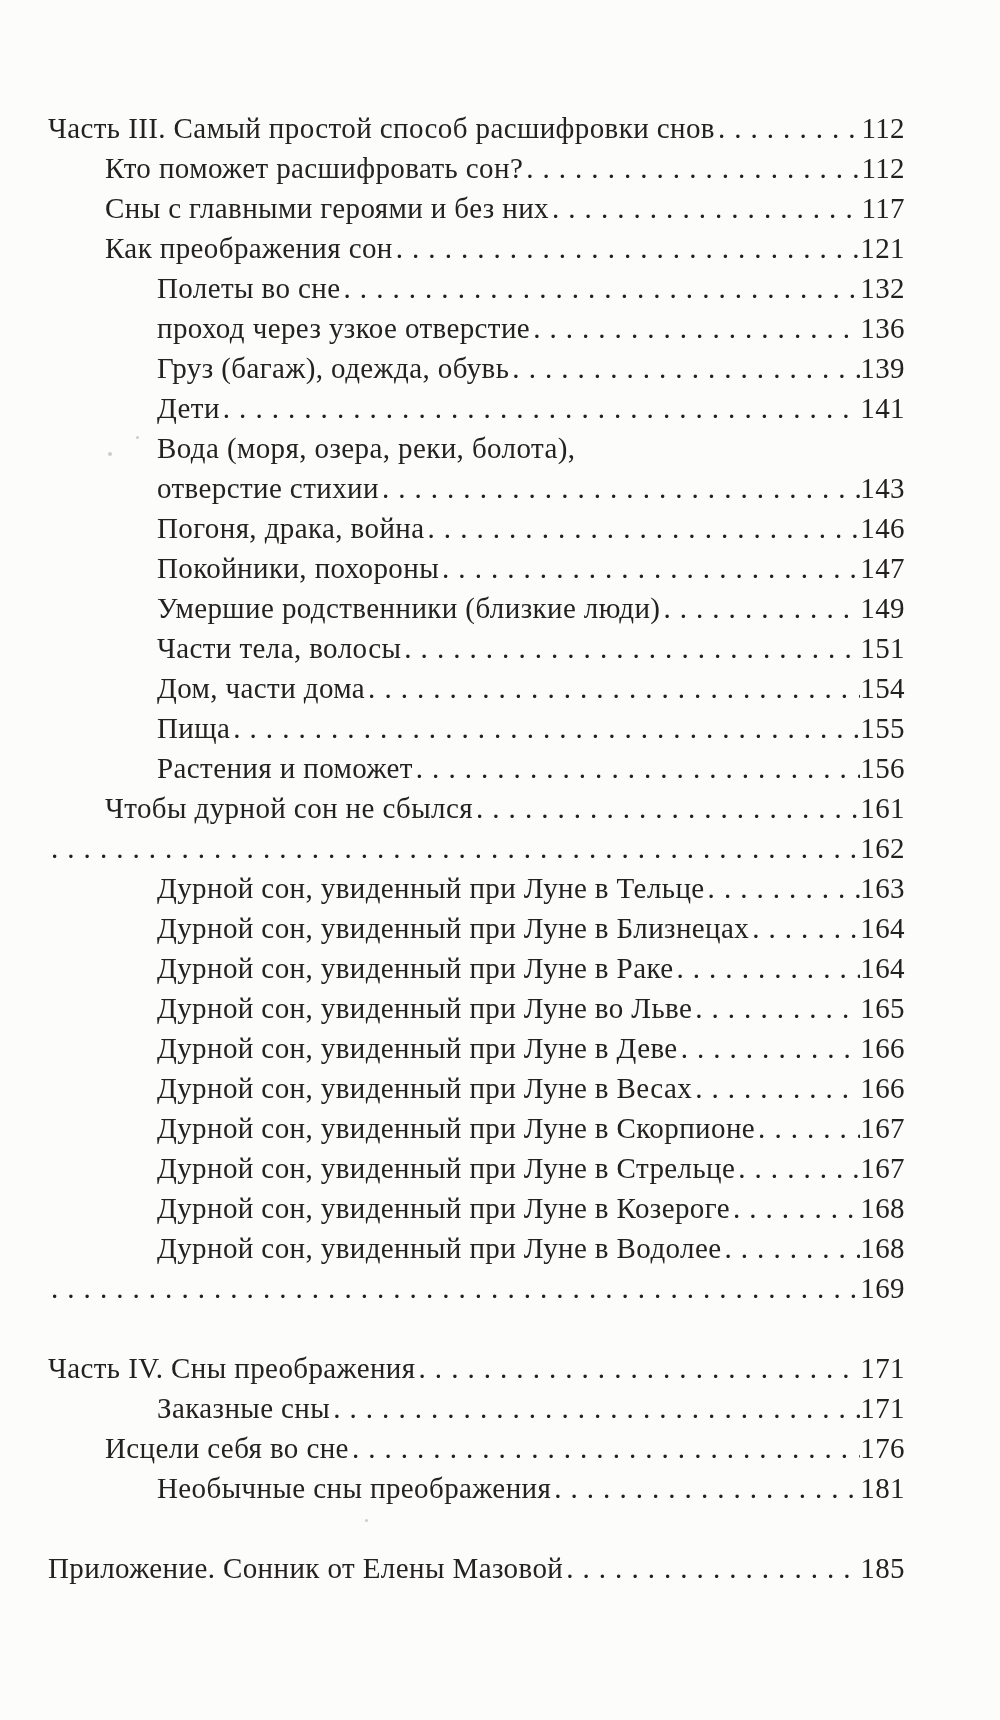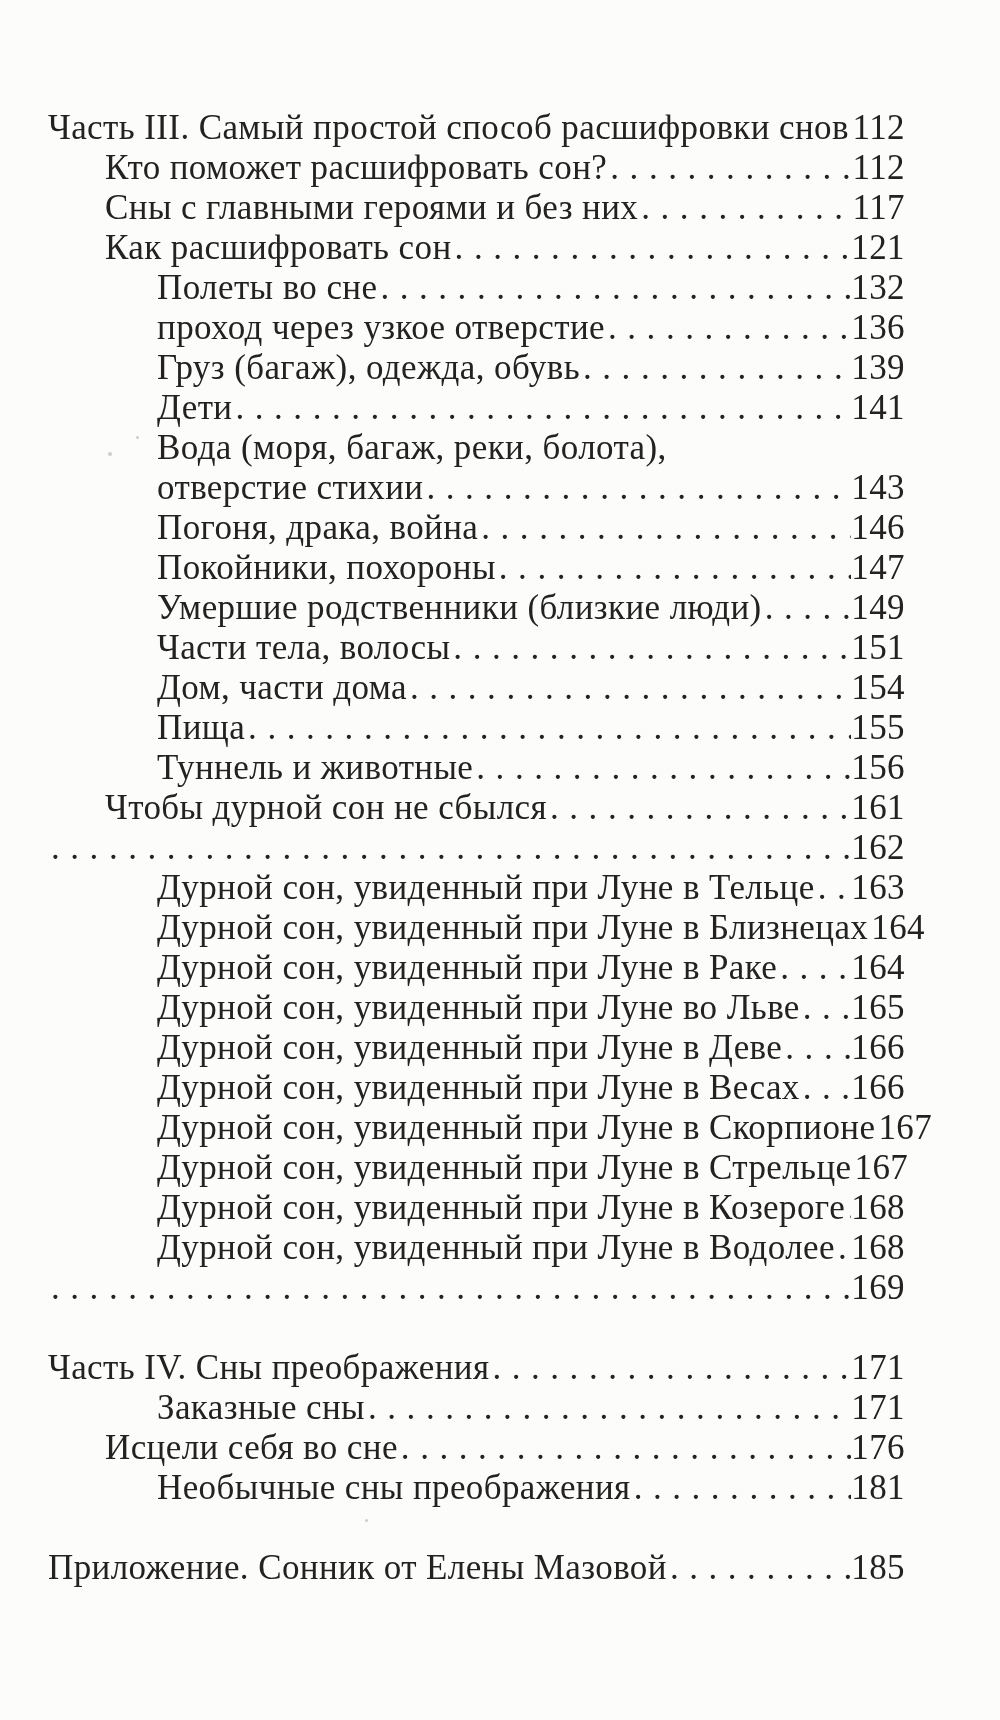--- a/index.html
+++ b/index.html
@@ -8,21 +8,21 @@
     background: #e8e8e6;
   }
   .page {
     position: relative;
     width: 1000px;
     height: 1720px;
     margin: 0 auto;
     background: #fcfcfb;
     color: #242220;
     font-family: "Liberation Serif", "DejaVu Serif", serif;
-    font-size: 35px;
+    font-size: 29px;
     letter-spacing: 0.4px;
     overflow: hidden;
     box-sizing: border-box;
     padding: 108px 95px 0 48px;
   }
   .toc {
     width: 100%;
   }
   .toc-row {
     display: flex;
@@ -76,21 +76,21 @@
         <span class="title-wrap"><span class="entry-title">Кто поможет расшифровать сон?</span></span>
         <span class="dot-leader">. . . . . . . . . . . . . . . . . . . . . . . . . . . . . . . . . . . . . . . . . . . . . . . . . . . . . . . . . . . . . . . . . . . . . . </span>
         <span class="page-number">112</span>
       </div>
       <div class="toc-row indent-1">
         <span class="title-wrap"><span class="entry-title">Сны с главными героями и без них</span></span>
         <span class="dot-leader">. . . . . . . . . . . . . . . . . . . . . . . . . . . . . . . . . . . . . . . . . . . . . . . . . . . . . . . . . . . . . . . . . . . . . . </span>
         <span class="page-number">117</span>
       </div>
       <div class="toc-row indent-1">
-        <span class="title-wrap"><span class="entry-title">Как расшифровать сон</span></span>
+        <span class="title-wrap"><span class="entry-title">Как преображения сон</span></span>
         <span class="dot-leader">. . . . . . . . . . . . . . . . . . . . . . . . . . . . . . . . . . . . . . . . . . . . . . . . . . . . . . . . . . . . . . . . . . . . . . </span>
         <span class="page-number">121</span>
       </div>
       <div class="toc-row indent-2">
         <span class="title-wrap"><span class="entry-title">Полеты во сне</span></span>
         <span class="dot-leader">. . . . . . . . . . . . . . . . . . . . . . . . . . . . . . . . . . . . . . . . . . . . . . . . . . . . . . . . . . . . . . . . . . . . . . </span>
         <span class="page-number">132</span>
       </div>
       <div class="toc-row indent-2">
         <span class="title-wrap"><span class="entry-title">проход через узкое отверстие</span></span>
@@ -101,21 +101,21 @@
         <span class="title-wrap"><span class="entry-title">Груз (багаж), одежда, обувь</span></span>
         <span class="dot-leader">. . . . . . . . . . . . . . . . . . . . . . . . . . . . . . . . . . . . . . . . . . . . . . . . . . . . . . . . . . . . . . . . . . . . . . </span>
         <span class="page-number">139</span>
       </div>
       <div class="toc-row indent-2">
         <span class="title-wrap"><span class="entry-title">Дети</span></span>
         <span class="dot-leader">. . . . . . . . . . . . . . . . . . . . . . . . . . . . . . . . . . . . . . . . . . . . . . . . . . . . . . . . . . . . . . . . . . . . . . </span>
         <span class="page-number">141</span>
       </div>
       <div class="toc-row indent-2">
-        <span class="title-wrap"><span class="entry-title">Вода (моря, багаж, реки, болота),</span></span>
+        <span class="title-wrap"><span class="entry-title">Вода (моря, озера, реки, болота),</span></span>
       </div>
       <div class="toc-row indent-2">
         <span class="title-wrap"><span class="entry-title">отверстие стихии</span></span>
         <span class="dot-leader">. . . . . . . . . . . . . . . . . . . . . . . . . . . . . . . . . . . . . . . . . . . . . . . . . . . . . . . . . . . . . . . . . . . . . . </span>
         <span class="page-number">143</span>
       </div>
       <div class="toc-row indent-2">
         <span class="title-wrap"><span class="entry-title">Погоня, драка, война</span></span>
         <span class="dot-leader">. . . . . . . . . . . . . . . . . . . . . . . . . . . . . . . . . . . . . . . . . . . . . . . . . . . . . . . . . . . . . . . . . . . . . . </span>
         <span class="page-number">146</span>
@@ -139,21 +139,21 @@
         <span class="title-wrap"><span class="entry-title">Дом, части дома</span></span>
         <span class="dot-leader">. . . . . . . . . . . . . . . . . . . . . . . . . . . . . . . . . . . . . . . . . . . . . . . . . . . . . . . . . . . . . . . . . . . . . . </span>
         <span class="page-number">154</span>
       </div>
       <div class="toc-row indent-2">
         <span class="title-wrap"><span class="entry-title">Пища</span></span>
         <span class="dot-leader">. . . . . . . . . . . . . . . . . . . . . . . . . . . . . . . . . . . . . . . . . . . . . . . . . . . . . . . . . . . . . . . . . . . . . . </span>
         <span class="page-number">155</span>
       </div>
       <div class="toc-row indent-2">
-        <span class="title-wrap"><span class="entry-title">Туннель и животные</span></span>
+        <span class="title-wrap"><span class="entry-title">Растения и поможет</span></span>
         <span class="dot-leader">. . . . . . . . . . . . . . . . . . . . . . . . . . . . . . . . . . . . . . . . . . . . . . . . . . . . . . . . . . . . . . . . . . . . . . </span>
         <span class="page-number">156</span>
       </div>
       <div class="toc-row indent-1">
         <span class="title-wrap"><span class="entry-title">Чтобы дурной сон не сбылся</span></span>
         <span class="dot-leader">. . . . . . . . . . . . . . . . . . . . . . . . . . . . . . . . . . . . . . . . . . . . . . . . . . . . . . . . . . . . . . . . . . . . . . </span>
         <span class="page-number">161</span>
       </div>
       <div class="toc-row indent-2">
         <span class="dot-leader">. . . . . . . . . . . . . . . . . . . . . . . . . . . . . . . . . . . . . . . . . . . . . . . . . . . . . . . . . . . . . . . . . . . . . . </span>

